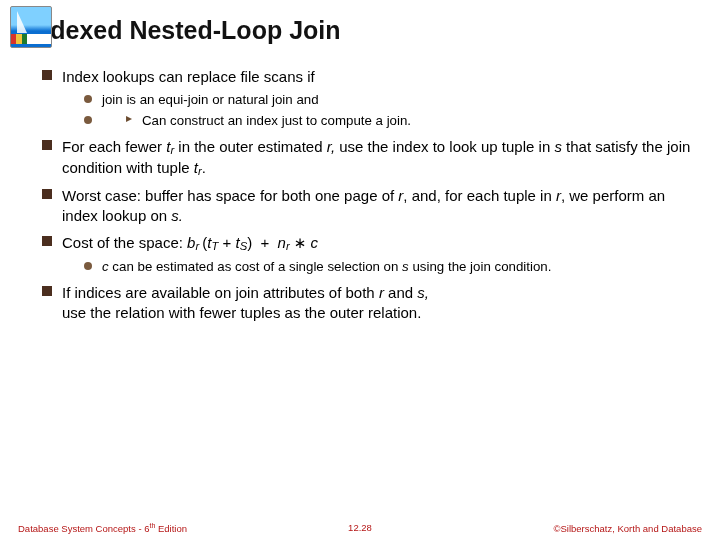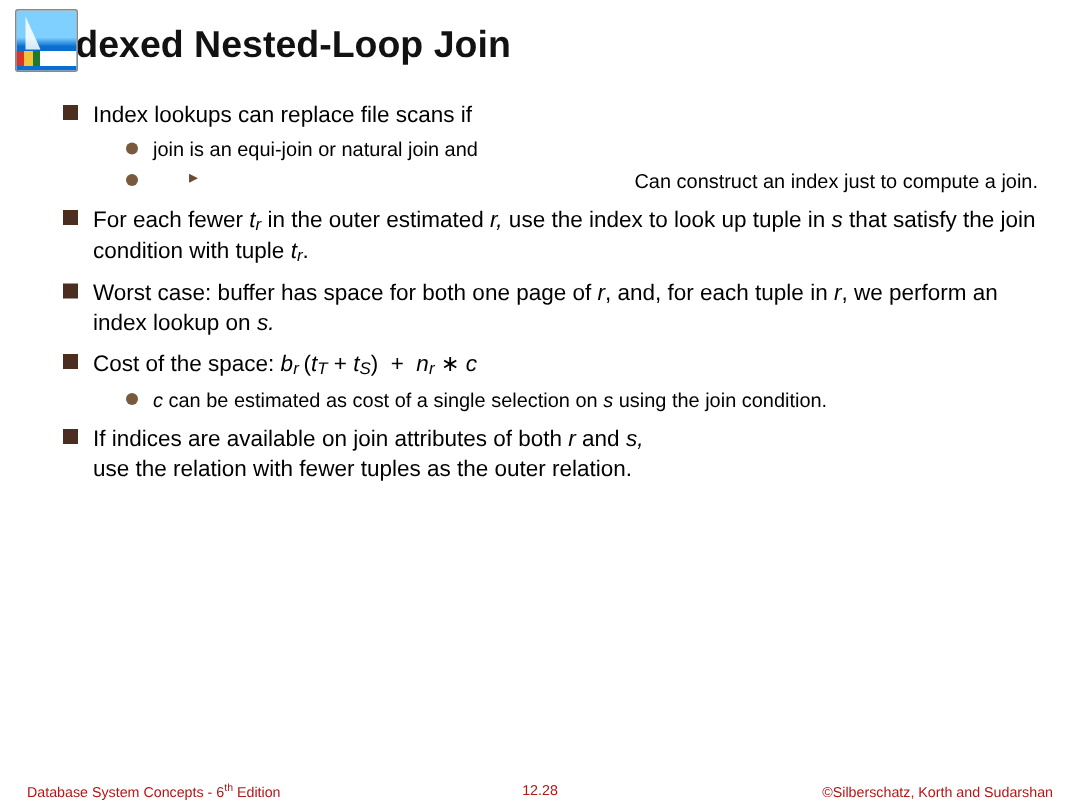--- a/index.html
+++ b/index.html
@@ -9,21 +9,21 @@
   .logo .sail { position:absolute; left:6px; top:4px; width:0; height:0; border-left:0px solid transparent; border-right:10px solid transparent; border-bottom:22px solid rgba(255,255,255,0.85); }
   .logo .band { position:absolute; left:0; right:0; bottom:3px; height:10px; background: linear-gradient(90deg,#d8342a 0 12%,#f2c33b 12% 28%,#1e7a2d 28% 40%,#ffffff 40% 100%); }
   h1.title { text-align: left; font-size: 25px; font-weight: 700; color: #121212; margin: 2px 0 22px 0; }
   .content { font-size: 13.5px; line-height: 1.3; }
   ul.level1 { list-style: none; padding-left: 14px; }
   ul.level1 > li { position: relative; padding-left: 20px; margin-bottom: 8px; font-size: 15px; }
   ul.level1 > li::before { content: ""; position: absolute; left: 0; top: 3px; width: 10px; height: 10px; background: #4b2e1f; }
   ul.level2 { list-style: none; padding-left: 22px; margin-top: 4px; }
   ul.level2 > li { position: relative; padding-left: 18px; margin-bottom: 4px; font-size: 13.3px; }
   ul.level2 > li::before { content: ""; position: absolute; left: 0; top: 4px; width: 8px; height: 8px; background: #7a5a3e; border-radius: 50%; }
-  ul.level3 { list-style: none; padding-left: 24px; margin-top: 3px; text-align: right; }
+  ul.level3 { list-style: none; padding-left: 24px; margin-top: 3px; }
   ul.level3 > li { position: relative; padding-left: 16px; margin-bottom: 2px; font-size: 13.3px; }
   ul.level3 > li::before { content: "▸"; position: absolute; left: 0; top: -1px; color: #6a4b2f; font-size: 12px; }
   .footer { position: absolute; left: 18px; right: 18px; bottom: 6px; display: flex; justify-content: space-between; align-items: baseline; font-size: 9.5px; color: #b51616; }
   .footer .left { white-space: nowrap; }
   .footer .left sup { font-size: 7px; }
   .footer .center { position: absolute; left: 50%; transform: translateX(-50%); color: #b51616; }
   .footer .right { white-space: nowrap; }
   .italic { font-style: italic; }
   .sub { font-size: 0.75em; vertical-align: -2px; font-style: italic; }
 </style>
@@ -70,15 +70,15 @@
 
       <li>
         <span>If indices are available on join attributes of both </span><span class="italic">r</span><span> and </span><span class="italic">s,</span><br><span> use the relation with fewer tuples as the outer relation.</span>
       </li>
     </ul>
   </div>
 
   <div class="footer">
     <span class="left"><span>Database System Concepts - 6</span><sup>th</sup><span> Edition</span></span>
     <span class="center">12.28</span>
-    <span class="right">©Silberschatz, Korth and Sudarshan</span>
+    <span class="right">©Silberschatz, Korth and Database</span>
   </div>
 </div>
 
 </body></html>

